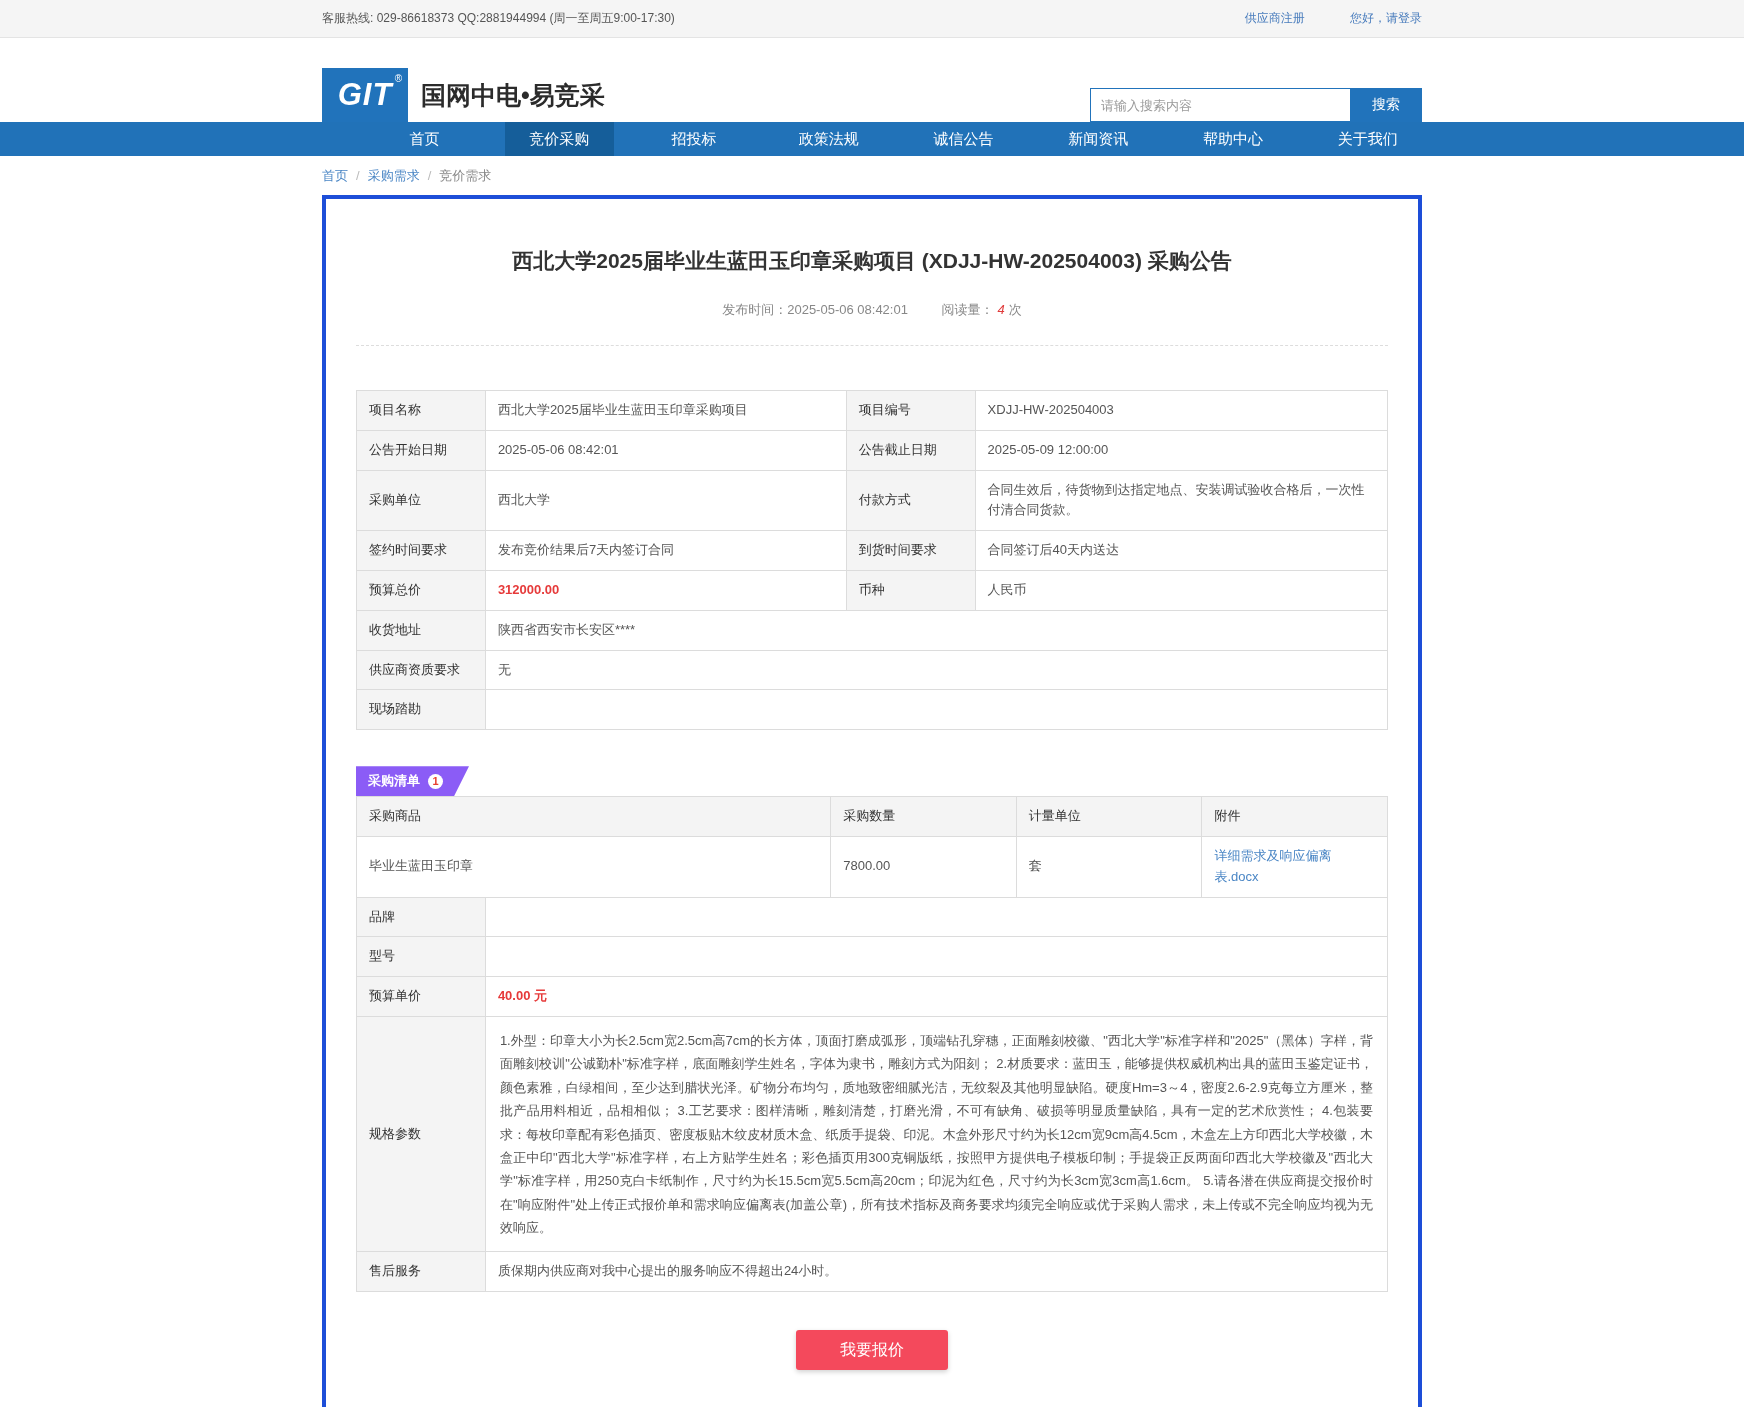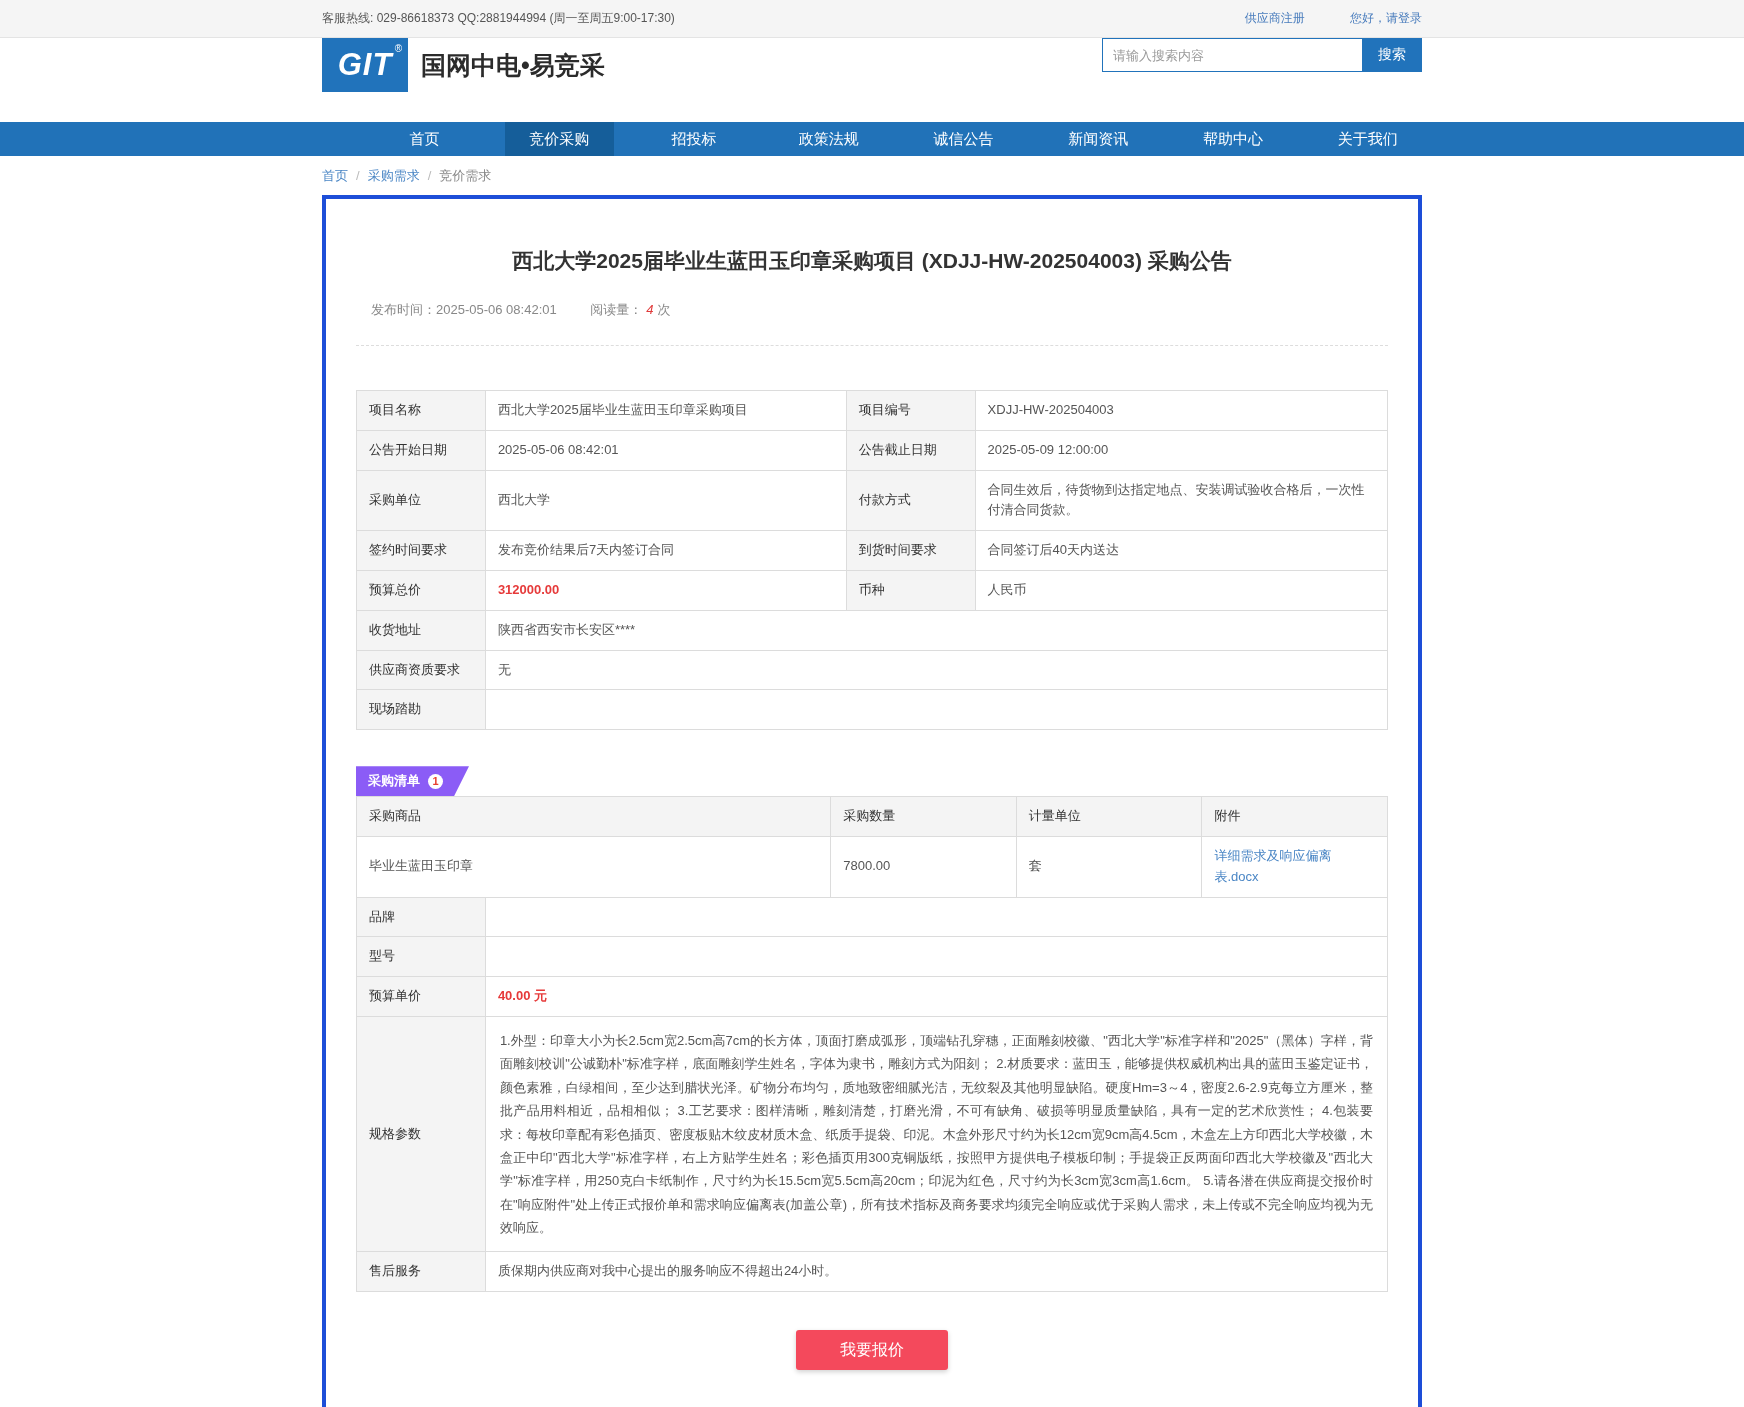--- a/index.html
+++ b/index.html
@@ -7,49 +7,49 @@
          font-family:"Liberation Sans","DejaVu Sans",sans-serif; }
   a { cursor:pointer; }
   .container { width:1100px; margin:0 auto;gap:26px; }
 
   
   .topbar { background:#f5f5f5; border-bottom:1px solid #e4e4e4; height:38px; font-size:12px; color:#555; }
   .topbar-inner { display:flex; justify-content:space-between; align-items:center; height:100%; }
   .topbar-links a { color:#4a7dbd; text-decoration:none; margin-left:42px; }
 
   
-  .header { height:84px; display:flex; align-items:flex-start; justify-content:space-between; }
+  .header { height:84px; display:flex; align-items:flex-end; justify-content:space-between; }
   .logo-wrap { display:flex; align-items:center; gap:13px; cursor:pointer; }
   .logo-box { background:#2173bb; color:#fff; width:86px; height:54px; display:flex; align-items:center;
               justify-content:center; font-style:italic; font-weight:bold; font-size:31px; position:relative; letter-spacing:1px; }
   .logo-box .reg { font-size:10px; position:absolute; top:5px; right:5px; font-style:normal; font-weight:normal; }
   .brand { font-size:25px; font-weight:bold; color:#2b2b2b; }
   .search { display:flex; }
   .search input { width:260px; height:34px; border:1px solid #2173bb; border-right:none; padding:0 10px;
                   font-size:13px; outline:none; color:#333; }
   .search input::placeholder { color:#9a9a9a; }
-  .search button { width:60px; height:34px; background:#2173bb; color:#fff; border:none; font-size:14px; cursor:pointer; }
+  .search button { width:72px; height:34px; background:#2173bb; color:#fff; border:none; font-size:14px; cursor:pointer; }
 
   
   .nav { background:#2172b8; height:34px; }
   .nav-inner { display:flex; padding-left:48px; }
   .nav-item { width:116px; text-align:center; line-height:34px; color:#fff; font-size:15px;
               text-decoration:none; display:block; }
   .nav-item.active { background:#155e9a; }
 
   
   .breadcrumb { padding:11px 0 10px; font-size:13px; color:#999; }
   .breadcrumb a { color:#4a86c5; text-decoration:none; }
   .breadcrumb .sep { margin:0 8px; color:#bbb; }
   .breadcrumb .current { color:#888; }
 
   
   .card { border:4px solid #1d4ed8; background:#fff; padding:48px 30px 55px; margin-bottom:18px; }
   .notice-title { text-align:center; font-size:21px; font-weight:bold; color:#333; margin:0 0 26px; }
-  .notice-meta { font-size:13px; color:#888; padding-bottom:26px;
+  .notice-meta { text-align:center; font-size:13px; color:#888; padding-bottom:26px;
                  border-bottom:1px dashed #ddd; margin-bottom:44px; }
   .notice-meta .meta-item { margin:0 15px; }
   .views-num { color:#e03a3a; font-style:italic; margin:0 4px; }
 
   table { border-collapse:collapse; width:100%; font-size:13px; }
   td, th { border:1px solid #dcdcdc; padding:9px 12px; color:#555; line-height:1.6; text-align:left; }
   td.lbl, th { background:#f4f4f4; font-weight:normal; color:#333; }
   .red { color:#e63a3a; font-weight:bold; }
 
   .list-tab { margin-top:36px; display:inline-flex; align-items:center; gap:8px; background:#8b5cf6; color:#fff;

